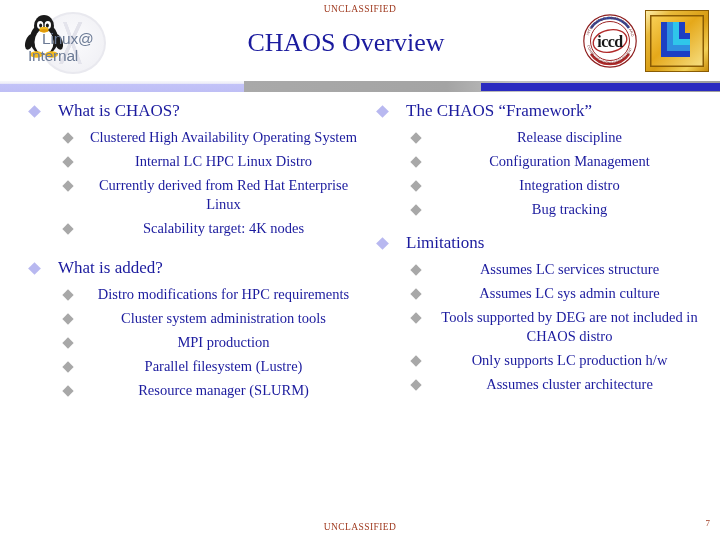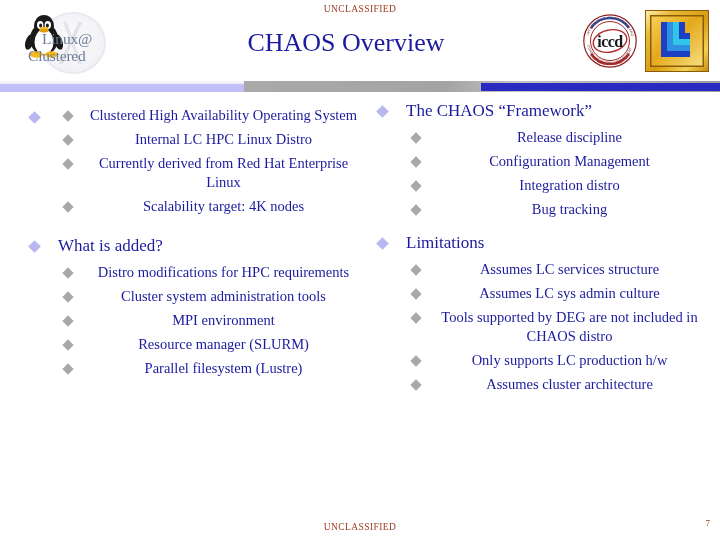--- a/index.html
+++ b/index.html
@@ -65,21 +65,21 @@
     width: 40px;
     height: 46px;
   }
   .tux svg { display: block; }
   .linux-text {
     position: absolute;
     left: 28px;
     top: 20px;
     width: 78px;
     color: #6c7b96;
-    font-family: Liberation Serif, serif;
+    font-family: Liberation Sans, sans-serif;
     font-size: 15.5px;
     line-height: 17px;
     letter-spacing: -0.2px;
   }
   .linux-text .l2 { margin-left: -14px; }
 
   
   .marking-top {
     position: absolute;
     left: 0;
@@ -266,21 +266,21 @@
           <ellipse cx="20" cy="17.6" rx="4.6" ry="2.9" fill="#f5bb1d"></ellipse>
           <ellipse cx="20" cy="18.6" rx="4.2" ry="1.7" fill="#e09a0c"></ellipse>
           <ellipse cx="5.5" cy="30" rx="4" ry="8" fill="#1a1a1a" transform="rotate(18 5.5 30)"></ellipse>
           <ellipse cx="34.5" cy="30" rx="4" ry="8" fill="#1a1a1a" transform="rotate(-18 34.5 30)"></ellipse>
           <ellipse cx="12.5" cy="42.5" rx="6.5" ry="3.2" fill="#f5bb1d"></ellipse>
           <ellipse cx="27.5" cy="42.5" rx="6.5" ry="3.2" fill="#f5bb1d"></ellipse>
         </svg>
       </div>
       <div class="linux-text">
         <div>Linux@</div>
-        <div class="l2">Clustered</div>
+        <div class="l2">Internal</div>
       </div>
     </div>
 
     <div class="marking-top">UNCLASSIFIED</div>
 
     <div class="slide-title">CHAOS Overview</div>
 
     <div class="iccd-seal">
       <svg width="58" height="58" viewBox="0 0 58 58">
         <defs>
@@ -334,20 +334,21 @@
     <div class="band-gray"></div>
     <div class="band-lav"></div>
     <div class="band-blue"></div>
   </div>
 
   <div class="col col-left">
     <ul class="lvl1">
 
       <li class="l1">
         <span class="bullet"></span>
+        <span class="l1text">What is CHAOS?</span>
         <ul class="lvl2">
           <li class="l2">
             <span class="bullet"></span>
             <span class="l2text">Clustered High Availability Operating System</span>
           </li>
           <li class="l2">
             <span class="bullet"></span>
             <span class="l2text">Internal LC HPC Linux Distro</span>
           </li>
           <li class="l2">
@@ -370,29 +371,29 @@
           <li class="l2">
             <span class="bullet"></span>
             <span class="l2text">Distro modifications for HPC requirements</span>
           </li>
           <li class="l2">
             <span class="bullet"></span>
             <span class="l2text">Cluster system administration tools</span>
           </li>
           <li class="l2">
             <span class="bullet"></span>
-            <span class="l2text">MPI environment</span>
+            <span class="l2text">MPI production</span>
+          </li>
+          <li class="l2">
+            <span class="bullet"></span>
+            <span class="l2text">Parallel filesystem (Lustre)</span>
           </li>
           <li class="l2">
             <span class="bullet"></span>
             <span class="l2text">Resource manager (SLURM)</span>
-          </li>
-          <li class="l2">
-            <span class="bullet"></span>
-            <span class="l2text">Parallel filesystem (Lustre)</span>
           </li>
         </ul>
       </li>
 
     </ul>
   </div>
 
   <div class="col col-right">
     <ul class="lvl1">
 

